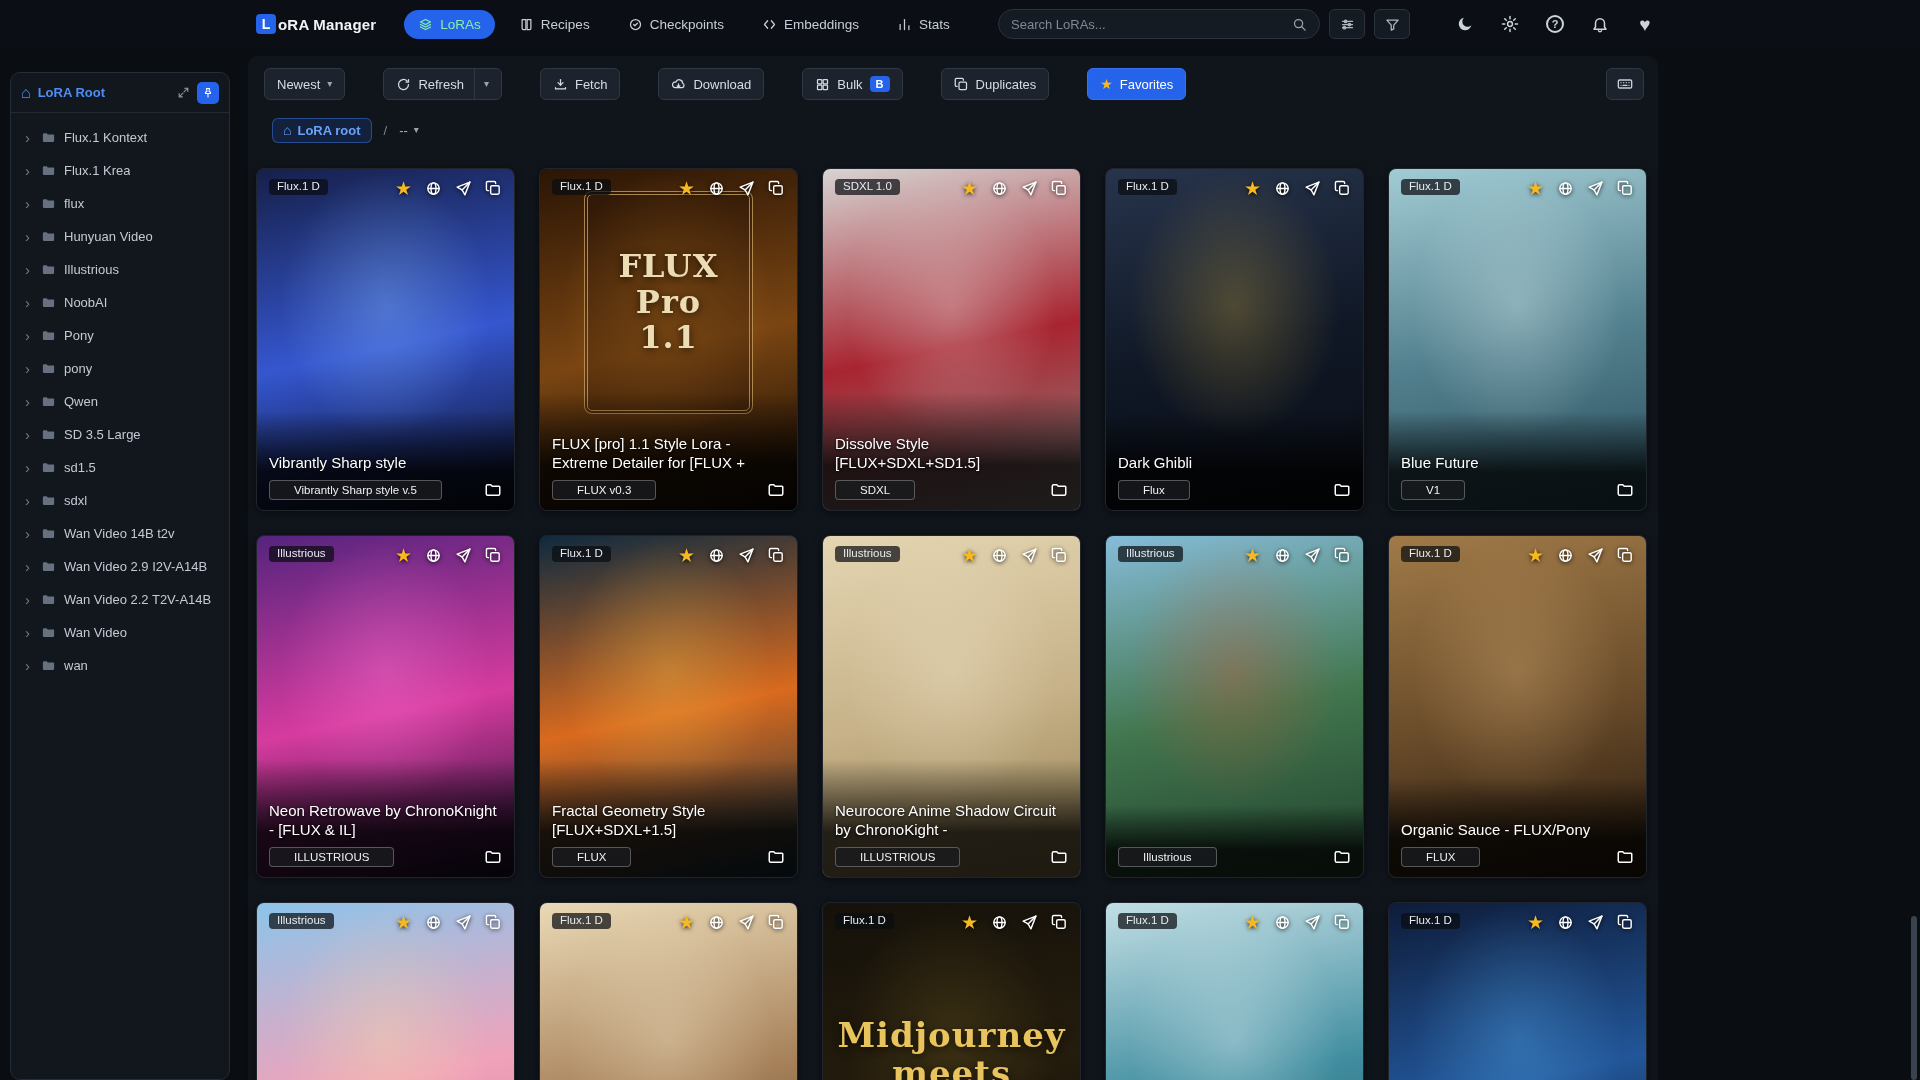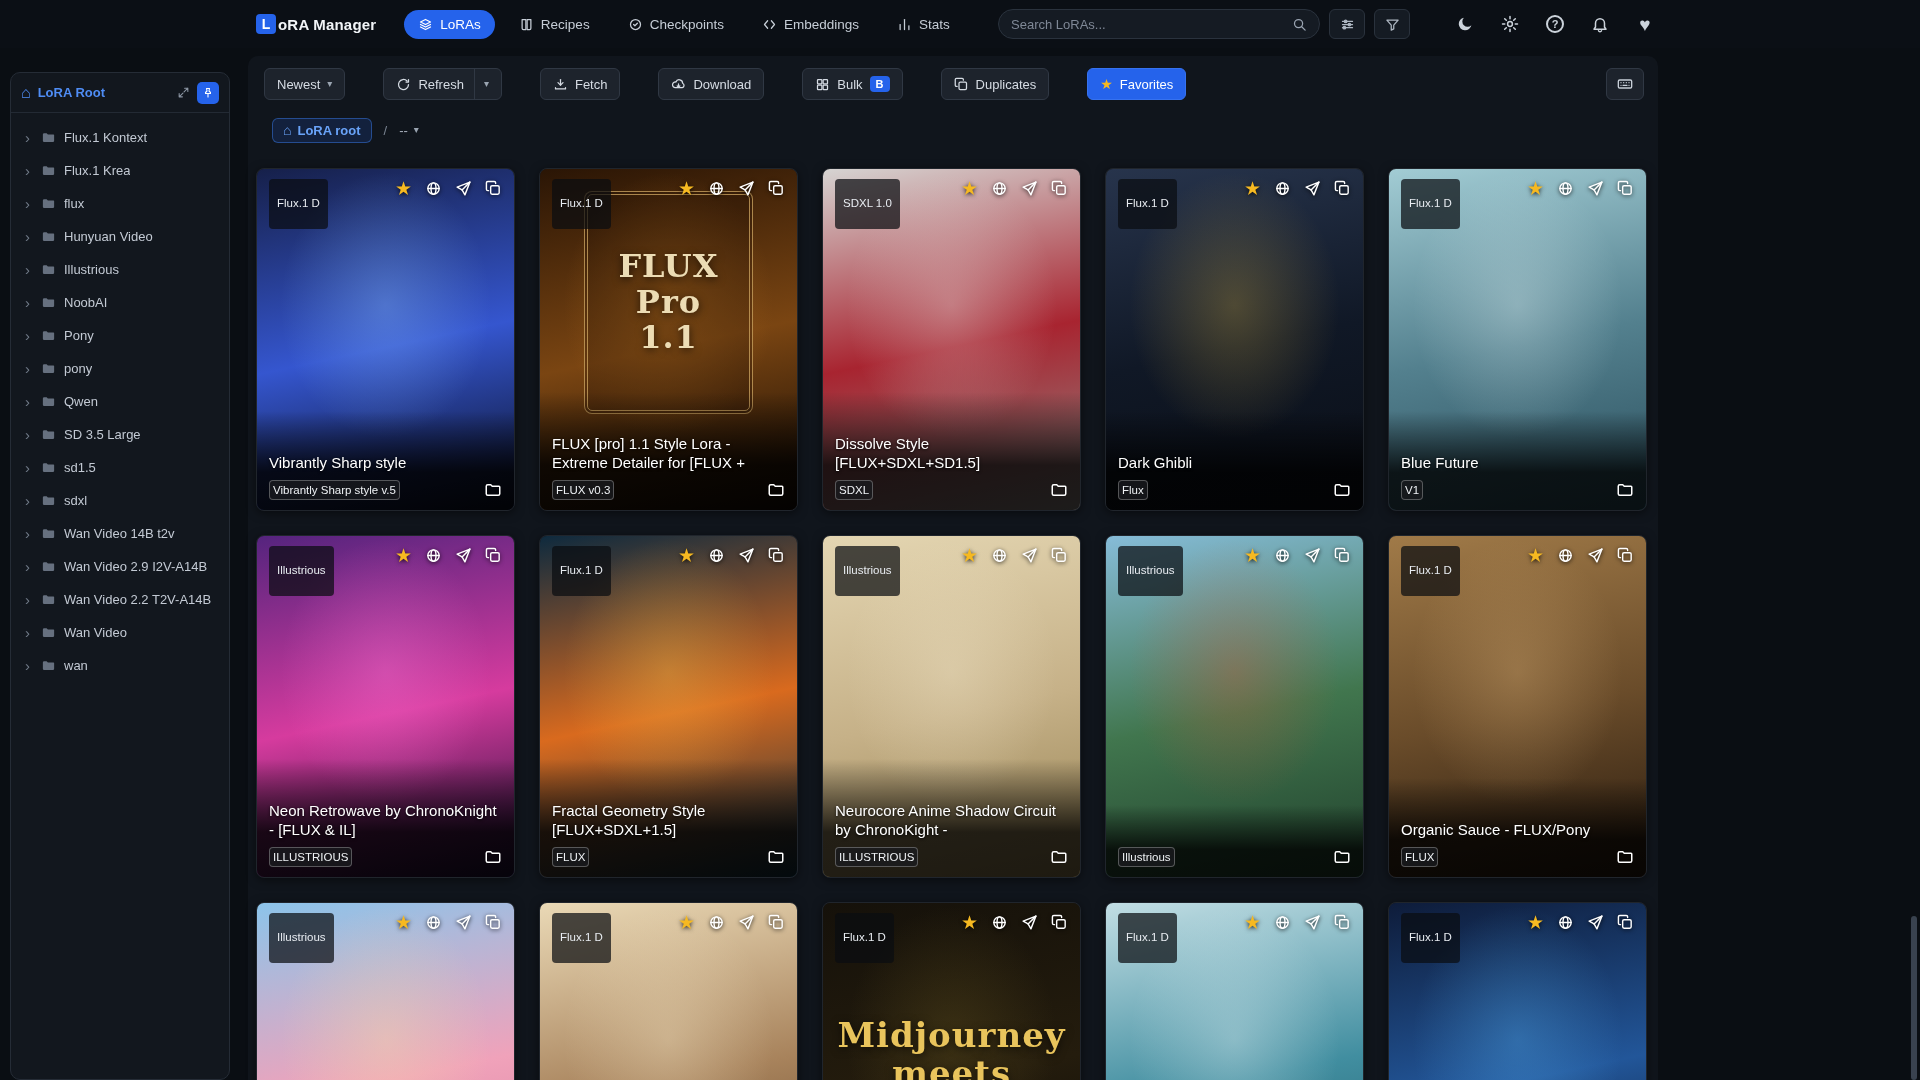--- a/index.html
+++ b/index.html
@@ -21,21 +21,21 @@
     width:20px; height:20px; background:#2563eb; border-radius:4px; color:#fff;
     font-weight:bold; font-size:14px; display:flex; align-items:center; justify-content:center;
   }
   .logo-text { font-weight:bold; font-size:15px; color:#f2f5f8; letter-spacing:.2px; }
   .nav-list { display:flex; align-items:center; gap:10px; margin-left:28px; }
   .nav-pill {
     display:flex; align-items:center; gap:7px; padding:7px 14px; border-radius:17px;
     font-size:13.5px; color:#c6cdd6; cursor:pointer; white-space:nowrap;
   }
   .nav-pill .svg-icon { width:15px; height:15px; }
-  .nav-pill.active { background:#2563eb; color:#ffffff; }
+  .nav-pill.active { background:#2563eb; color:#86efac; }
   .search-group { margin-left:auto; display:flex; align-items:center; gap:9px; }
   .search-wrap {
     width:322px; height:30px; background:#151b23; border:1px solid #2a323d; border-radius:15px;
     display:flex; align-items:center; padding:0 12px; gap:8px;
   }
   .search-wrap input {
     flex:1; background:transparent; border:none; outline:none; color:#dfe5ec; font-size:13px;
     font-family:"Liberation Sans", sans-serif;
   }
   .search-wrap input::placeholder { color:#7f8896; }
@@ -137,37 +137,37 @@
   .art-text.framed {
     inset:22px 44px 96px; border:4px double rgba(210,170,100,.75);
     border-radius:8px; background:rgba(18,9,3,.25); font-size:32px;
   }
   .card-top {
     position:absolute; top:0; left:0; right:0; display:flex; justify-content:space-between;
     align-items:flex-start; padding:10px 12px;
   }
   .model-badge {
     background:rgba(10,12,16,.72); color:#e8ecf1; font-size:11.5px;
-    padding:18px 8px; border-radius:4px; line-height:1.2;
+    padding:1px 8px; border-radius:4px; line-height:1.2;
   }
   .card-icons { display:flex; align-items:center; gap:13px; color:#fff; filter:drop-shadow(0 1px 2px rgba(0,0,0,.8)); }
   .card-icons .svg-icon { width:17px; height:17px; cursor:pointer; }
   .star-glyph { color:#f6b921; font-size:19px; line-height:1; cursor:pointer; }
   .card-bottom {
     position:absolute; left:0; right:0; bottom:0; padding:42px 12px 10px;
     background:linear-gradient(180deg, rgba(0,0,0,0) 0%, rgba(0,0,0,.80) 62%);
   }
   .card-title {
     font-size:15px; font-weight:normal; color:#fff; line-height:1.28; margin-bottom:8px;
     text-shadow:0 1px 3px rgba(0,0,0,.9);
   }
   .card-footer { display:flex; justify-content:space-between; align-items:center; }
   .card-tag {
     background:rgba(25,27,31,.78); border:1px solid rgba(255,255,255,.28); border-radius:4px;
-    padding:3px 3px; font-size:11.5px; color:#eef1f4; max-width:205px;
+    padding:3px 24px; font-size:11.5px; color:#eef1f4; max-width:205px;
     white-space:nowrap; overflow:hidden; text-overflow:ellipsis;
   }
   .folder-open { color:#fff; display:flex; cursor:pointer; }
   .folder-open .svg-icon { width:18px; height:18px; }
 
   .scroll-thumb {
     position:absolute; right:3px; top:916px; width:6px; height:164px;
     background:#39424f; border-radius:3px;
   }
 </style>

